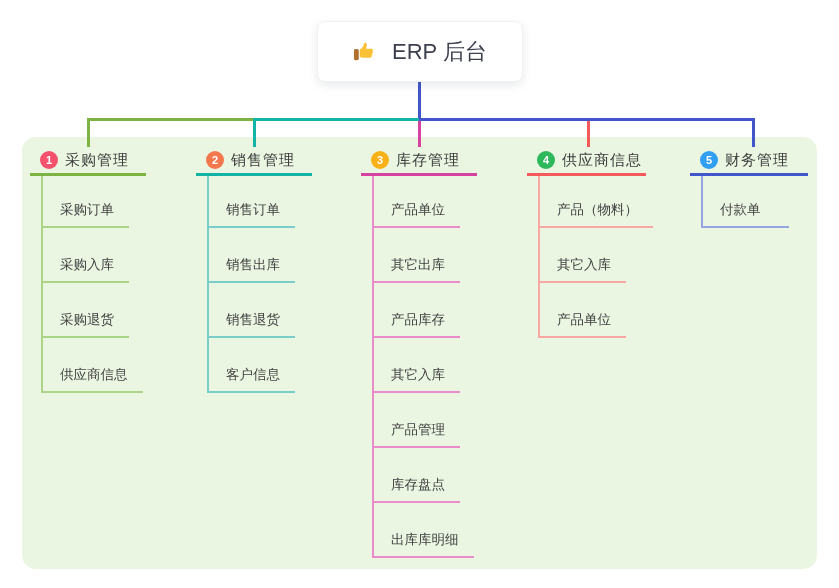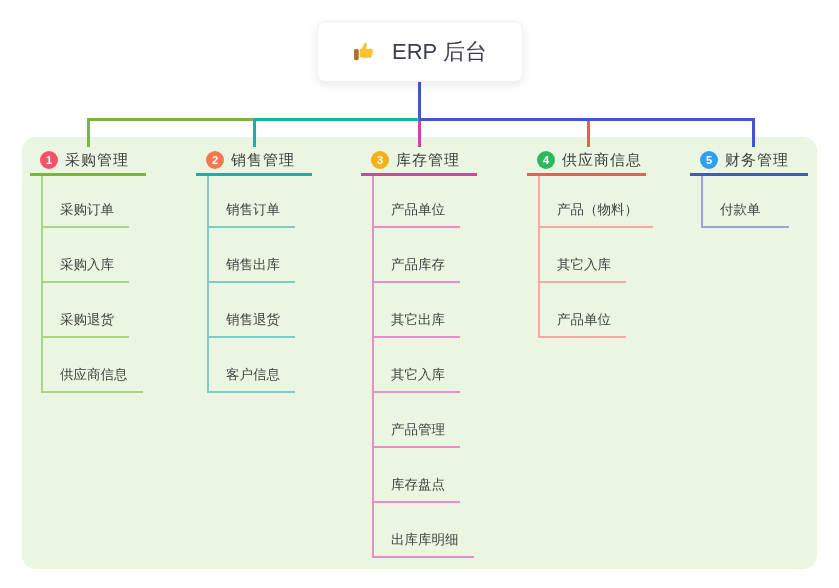--- a/index.html
+++ b/index.html
@@ -113,24 +113,24 @@
   <div class="branch" style="left: 361px; --main: #d6429f; --light: #ea8cc9; --badge: #f9b115;">
     <div class="topic">
       <span class="badge">3</span>
       <span class="t-label">库存管理</span>
     </div>
     <div class="children">
       <div class="child">
           <span class="c-label">产品单位</span>
         </div>
       <div class="child">
-          <span class="c-label">产品库存</span>
+          <span class="c-label">其它出库</span>
         </div>
       <div class="child">
-          <span class="c-label">其它出库</span>
+          <span class="c-label">产品库存</span>
         </div>
       <div class="child">
           <span class="c-label">其它入库</span>
         </div>
       <div class="child">
           <span class="c-label">产品管理</span>
         </div>
       <div class="child">
           <span class="c-label">库存盘点</span>
         </div>

